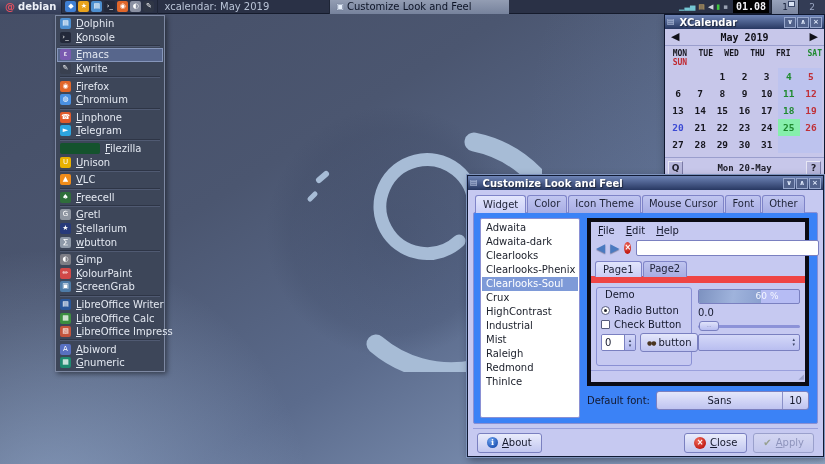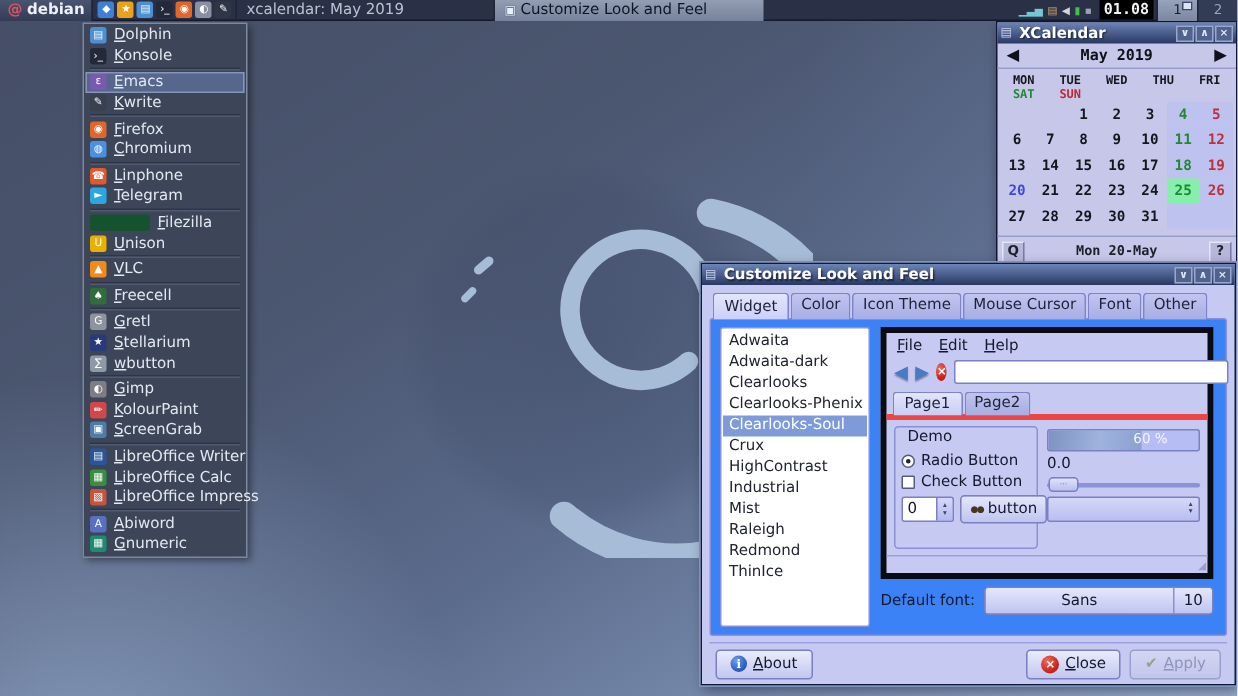--- a/index.html
+++ b/index.html
@@ -64,24 +64,24 @@
     text-shadow:1px 1px 1px rgba(0,0,0,.5);}
   .wc{width:12px;height:11px;background:#51628c;border:1px solid #97a7cd;color:#dde7fa;
     font-size:7px;line-height:9px;text-align:center;}
 
   
   .xcal{left:664px;top:14px;width:161px;background:#c7c7ea;z-index:30;}
   .cal-nav{display:flex;align-items:center;padding:2px 6px;border-bottom:1px solid #9a9ecd;
     color:#101018;font-weight:bold;}
   .cal-arrow{font-size:11px;line-height:12px;color:#101018;}
   .cal-month{flex:1;text-align:center;font-family:"DejaVu Sans Mono",monospace;font-size:10px;}
-  .cal-dow{display:grid;grid-template-columns:repeat(5,1fr);padding:3px 2px 1px;
+  .cal-dow{display:grid;grid-template-columns:repeat(6,1fr);padding:3px 2px 1px;
     font-family:"DejaVu Sans Mono",monospace;font-weight:bold;font-size:8px;color:#16161e;}
   .cal-dow .dh{text-align:center;}
-  .dh.sat{color:#1f8a2f;} .dh.sun{color:#c02830;}
+  .dh.sat{color:#1f8a2f;text-align:right;} .dh.sun{color:#c02830;}
   .cal-grid{display:grid;grid-template-columns:repeat(7,1fr);grid-auto-rows:17px;padding:0 2px 4px;
     font-family:"DejaVu Sans Mono",monospace;font-weight:bold;font-size:9.5px;color:#16161e;}
   .cal-cell{text-align:center;line-height:17px;}
   .cal-cell.we{background:#bdc3ee;}
   .cal-cell.sat{color:#1f8a2f;} .cal-cell.sun{color:#c03038;}
   .cal-cell.today{color:#3c4ad4;}
   .cal-cell.mark{background:#86efac;}
   .cal-status{display:flex;align-items:center;gap:2px;border-top:1px solid #9a9ecd;padding:3px 3px;}
   .cal-btn{width:15px;height:14px;background:#b7b7dc;border:1px solid;'border-color':#e6e6f4;
     border-color:#e6e6f4 #7a7aa6 #7a7aa6 #e6e6f4;font-size:9px;line-height:12px;text-align:center;
@@ -112,21 +112,21 @@
   .p-toolbar{display:flex;align-items:center;gap:5px;padding:2px 5px 3px;}
   .p-arrow{font-size:12px;color:#4a7ac0;text-shadow:0 1px 1px rgba(20,30,60,.4);line-height:12px;}
   .ico-stop,.ico-close{display:inline-block;width:12px;height:12px;border-radius:50%;
     background:radial-gradient(circle at 35% 30%,#ef6a5a,#c41f17 70%);color:#fff;font-size:8px;
     font-weight:bold;line-height:12px;text-align:center;}
   .p-entry{flex:1;height:16px;background:#fff;border:1px solid #7a80c0;border-radius:2px;}
   .p-tabs{display:flex;gap:1px;padding:2px 4px 0;margin-bottom:-1px;position:relative;z-index:2;}
   .p-tab{background:linear-gradient(#bfc4ef,#a7ace2);border:1px solid #7f84c8;border-bottom:none;
     border-radius:3px 3px 0 0;padding:1px 6px;color:#1e2236;}
   .p-tab.active{background:linear-gradient(#e2e5fb,#c9cdf6);padding:2px 7px;}
-  .p-content{flex:1;border-top:4px solid #ef4444;display:flex;gap:6px;padding:4px 5px;min-height:0;justify-content:center;}
+  .p-content{flex:1;border-top:7px solid #ef4444;display:flex;gap:6px;padding:4px 5px;min-height:0;justify-content:center;}
   .demo-frame{width:96px;border:1px solid #8a90d4;border-radius:3px;padding:1px 4px 4px;}
   .demo-legend{color:#14182c;margin:-7px 0 2px 2px;background:#c6c9f1;display:inline-block;
     padding:0 2px;}
   .ctl-row{display:flex;align-items:center;gap:4px;margin:3px 0;color:#14182c;white-space:nowrap;}
   .radio{width:9px;height:9px;border-radius:50%;background:#fff;border:1px solid #565c7e;
     position:relative;flex:none;}
   .radio.on::after{content:"";position:absolute;left:2px;top:2px;width:3px;height:3px;
     border-radius:50%;background:#22262e;}
   .checkbox{width:9px;height:9px;background:#fff;border:1px solid #565c7e;border-radius:1px;flex:none;}
   .spin{display:flex;height:17px;border:1px solid #7a80c0;border-radius:2px;overflow:hidden;flex:none;}

